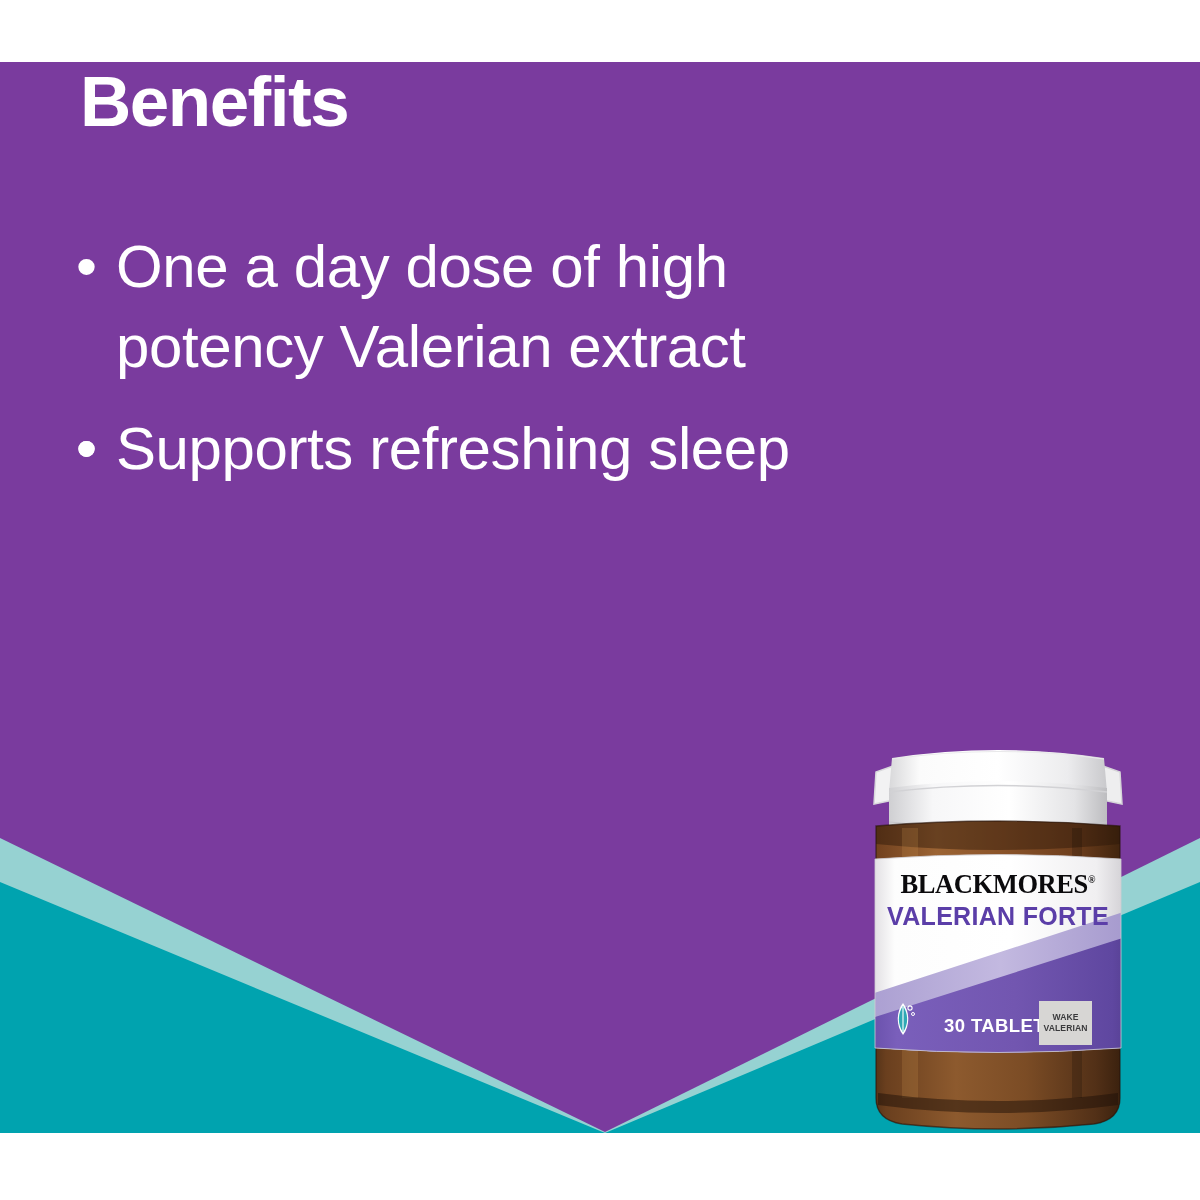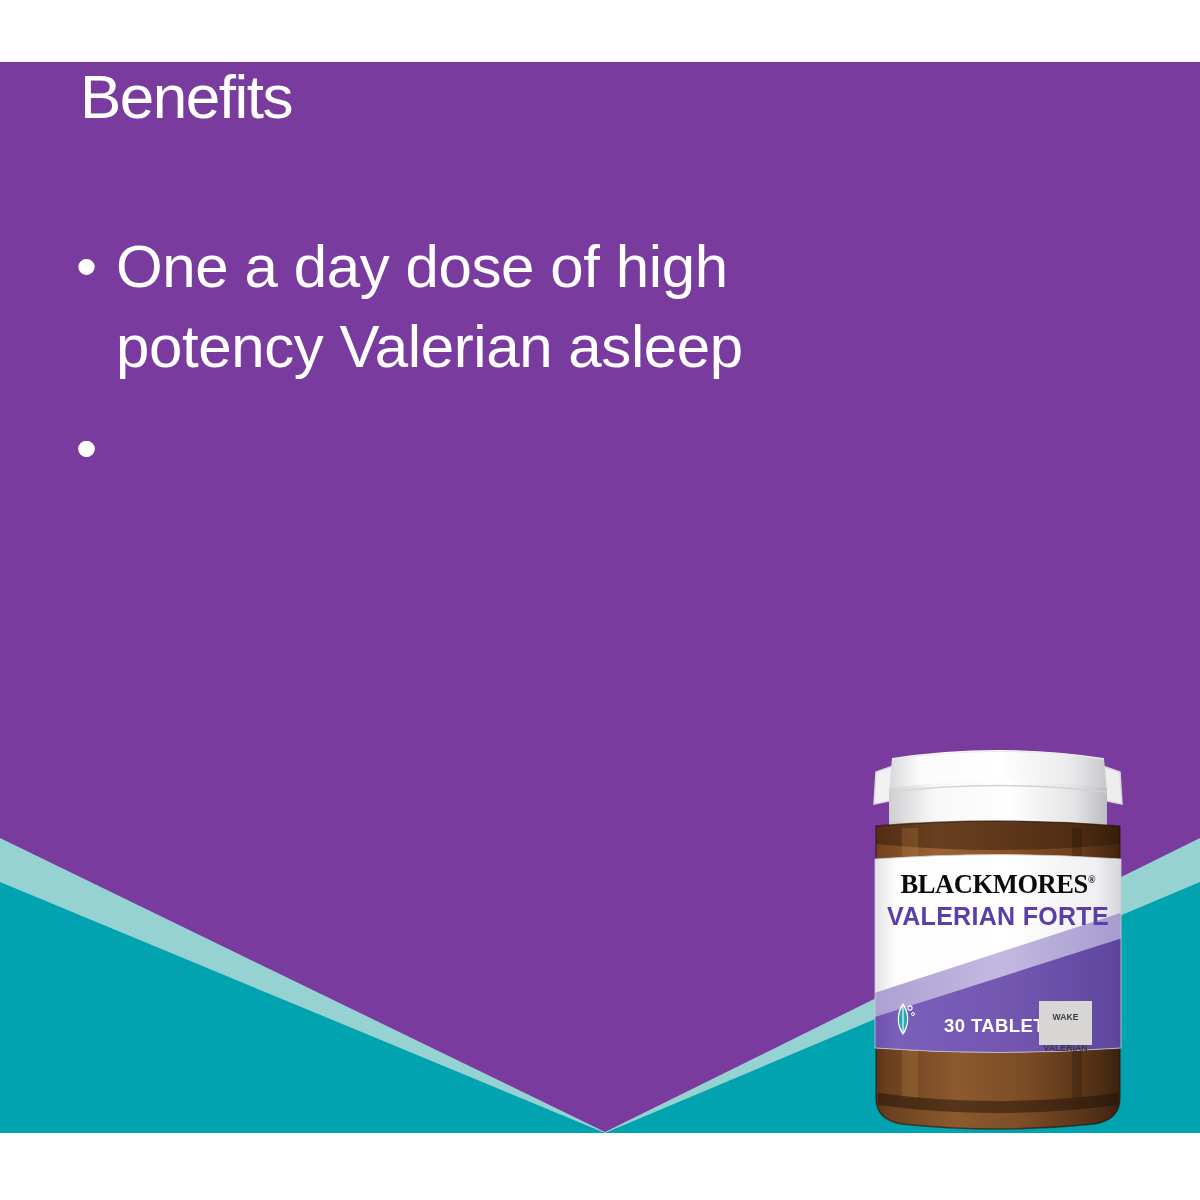--- a/index.html
+++ b/index.html
@@ -33,22 +33,22 @@
     left: 0;
     top: 62px;
     width: 1200px;
     height: 1071px;
   }
   #heading {
     position: absolute;
     left: 80px;
     top: 0px;
     color: #ffffff;
-    font-size: 62px;
-    font-weight: normal;
+    font-size: 71px;
+    font-weight: bold;
     letter-spacing: -1.5px;
     line-height: 1.12;
     white-space: nowrap;
   }
   #bullets {
     position: absolute;
     left: 72px;
     top: 165px;
     width: 900px;
   }
@@ -140,21 +140,20 @@
   }
   #wake-badge span {
     display: block;
     font-size: 8.6px;
     font-weight: bold;
     color: #3a3a3c;
     line-height: 1.25;
     letter-spacing: 0.1px;
     text-align: center;
     white-space: nowrap;
-    margin-top: 20px;
   }
 </style>
 </head>
 <body>
 
 <div id="stage">
 
   <div id="banner">
     <svg class="bg-svg" viewBox="0 0 1200 1071" preserveAspectRatio="none">
 
@@ -167,29 +166,30 @@
   </div>
 
   <div id="content">
 
     <div id="heading">Benefits</div>
 
     <div id="bullets">
 
       <div class="bullet b1">
         <span class="dot">•</span>
-        <span>One a day dose of high potency Valerian asleep</span>
+        <span>One a day dose of high potency Valerian extract</span>
       </div>
 
       <div class="bullet b2">
         <span class="dot">•</span>
       </div>
 
       <div class="bullet b3">
         <span class="dot">•</span>
+        <span>Supports refreshing sleep</span>
       </div>
 
     </div>
   </div>
 
   <div id="bottle">
     <svg class="bottle-svg" viewBox="0 0 280 420">
       <defs>
         <linearGradient id="glassGrad" x1="0" y1="0" x2="1" y2="0">
           <stop offset="0" stop-color="#3d2413"></stop>

